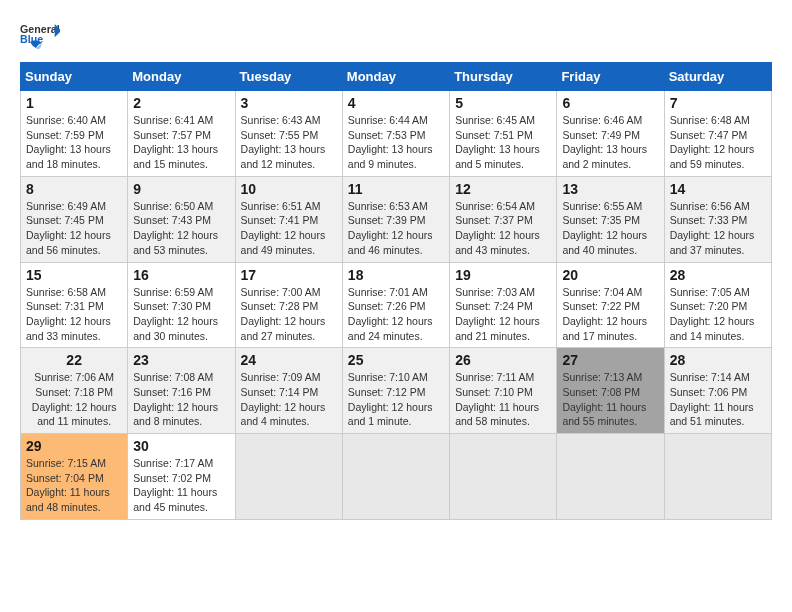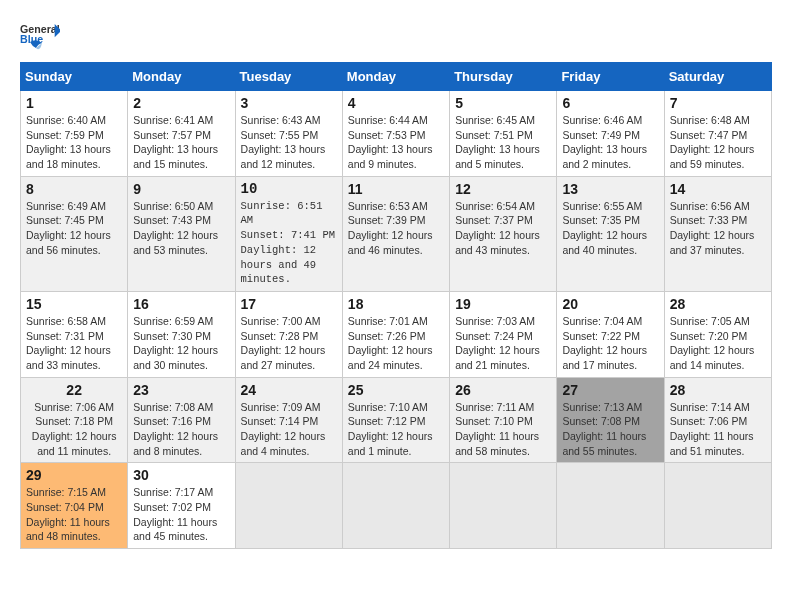--- a/index.html
+++ b/index.html
@@ -152,21 +152,21 @@
       </tr>
       <tr>
         <td style="background: rgb(240, 240, 240);">
           <span class="day-num">8</span>
           <div class="day-info">Sunrise: 6:49 AM<br>Sunset: 7:45 PM<br>Daylight: 12 hours and 56 minutes.</div>
         </td>
         <td style="background: rgb(240, 240, 240);">
           <span class="day-num">9</span>
           <div class="day-info">Sunrise: 6:50 AM<br>Sunset: 7:43 PM<br>Daylight: 12 hours and 53 minutes.</div>
         </td>
-        <td style="background: rgb(240, 240, 240); font-family: Liberation Mono, monospace;">
+        <td style="background: rgb(240, 240, 240);">
           <span class="day-num">10</span>
           <div class="day-info">Sunrise: 6:51 AM<br>Sunset: 7:41 PM<br>Daylight: 12 hours and 49 minutes.</div>
         </td>
         <td style="background: rgb(240, 240, 240);">
           <span class="day-num">11</span>
           <div class="day-info">Sunrise: 6:53 AM<br>Sunset: 7:39 PM<br>Daylight: 12 hours and 46 minutes.</div>
         </td>
         <td style="background: rgb(240, 240, 240);">
           <span class="day-num">12</span>
           <div class="day-info">Sunrise: 6:54 AM<br>Sunset: 7:37 PM<br>Daylight: 12 hours and 43 minutes.</div>

